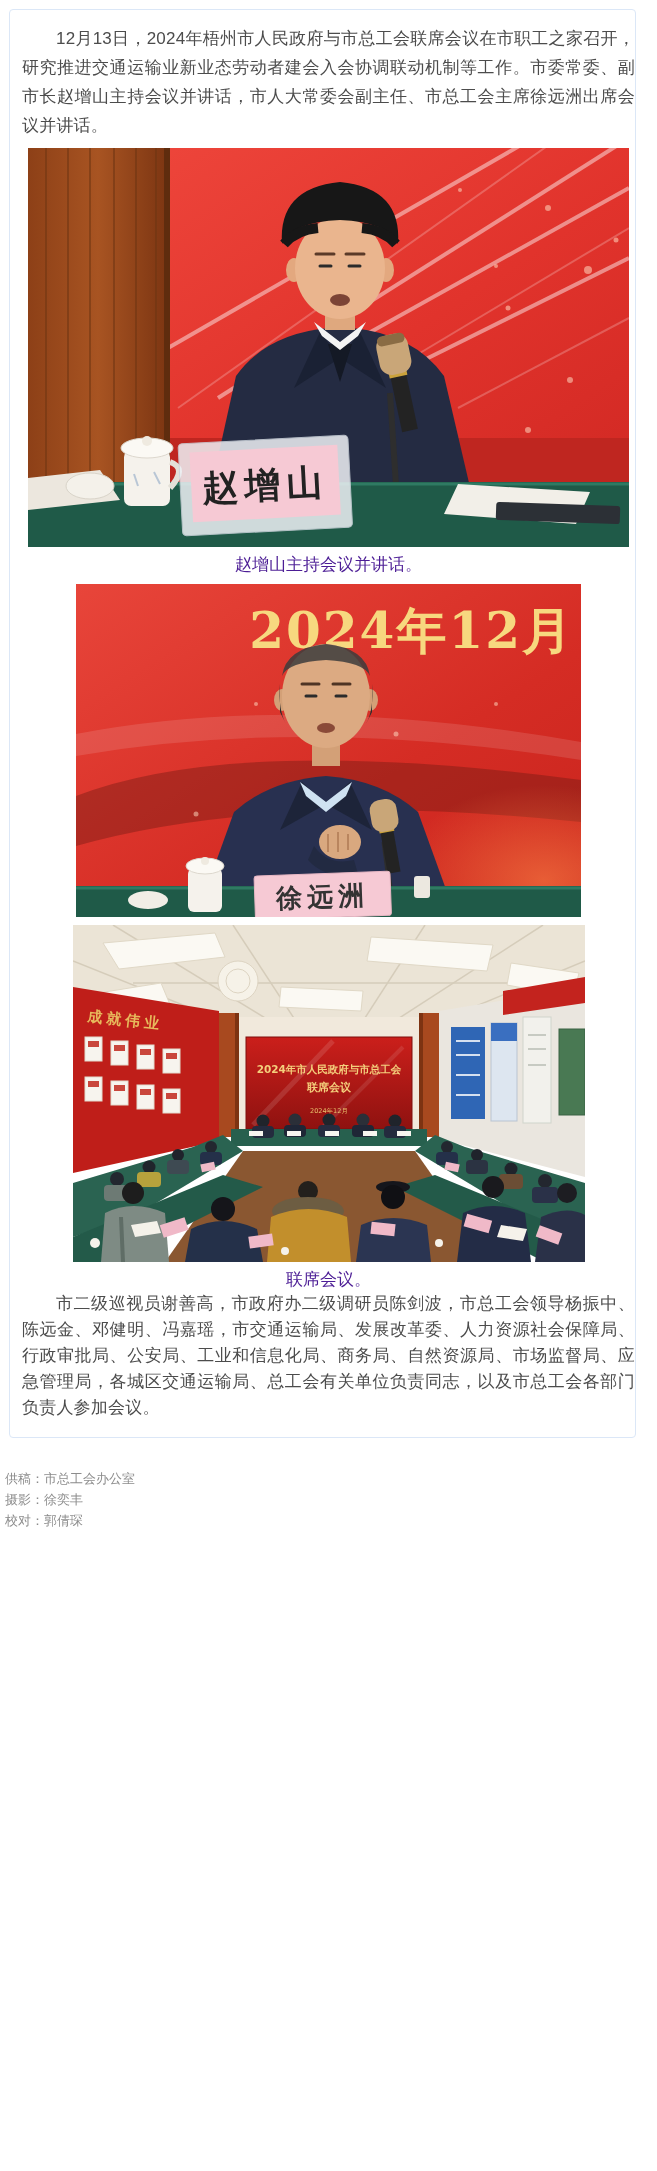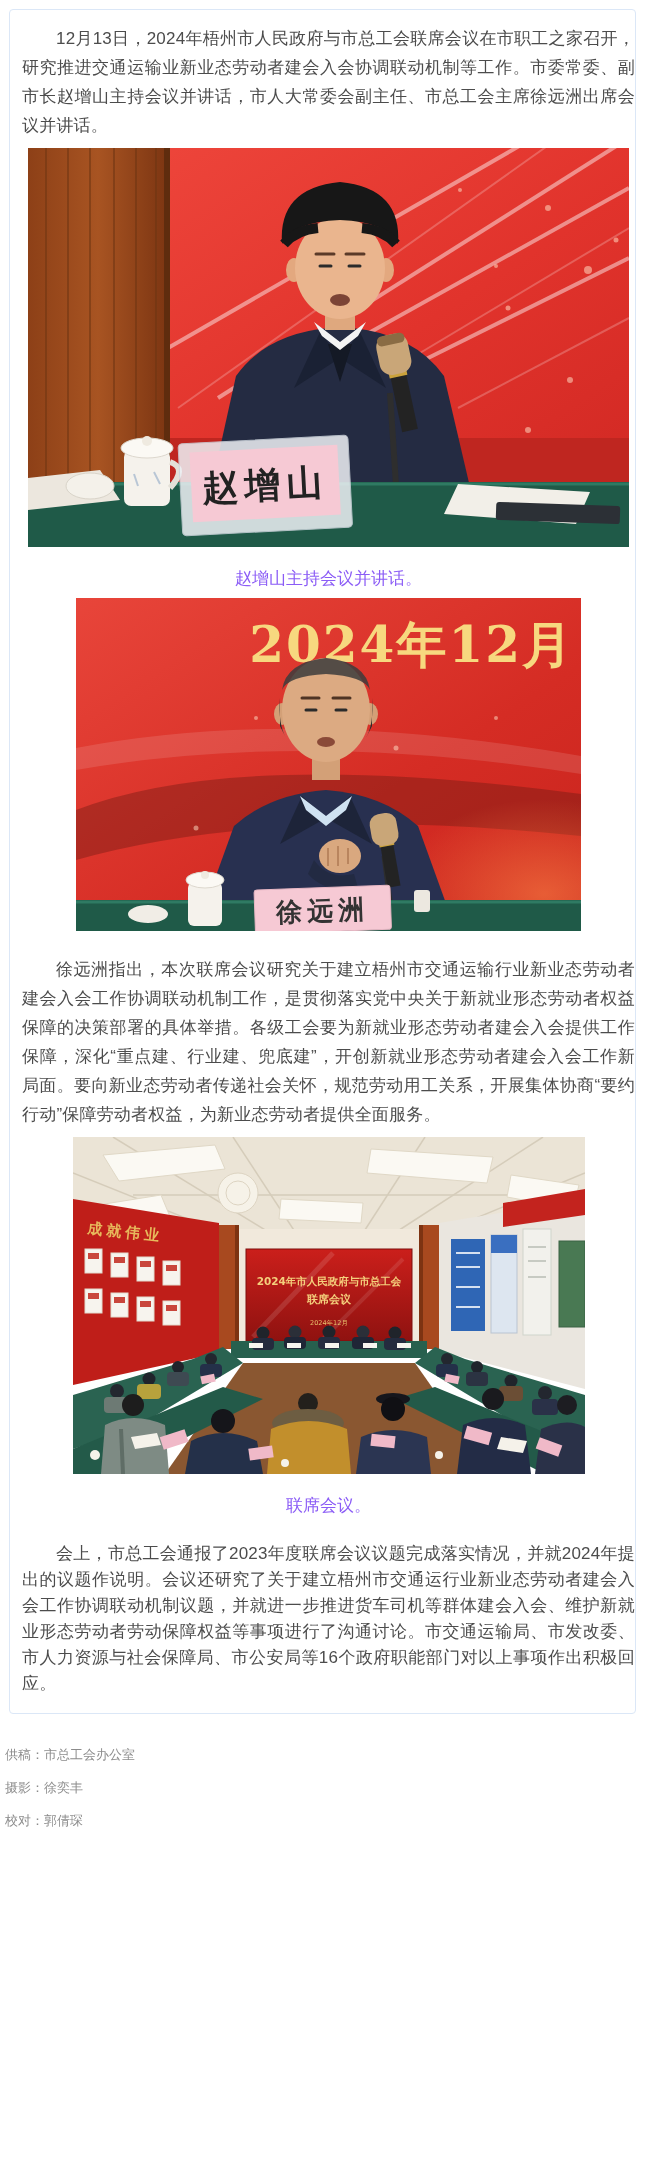--- a/index.html
+++ b/index.html
@@ -24,32 +24,32 @@
     text-indent:2em;
     margin:24px 0 0 0;
     letter-spacing:0.2px;
   }
   .para.first{margin-top:2px;}
   .para.tight{line-height:26px;margin-top:24px;}
   .para.tight2{line-height:26px;margin-top:0;}
   figure{margin:8px auto 0 auto;display:block;padding:0;}
   figure svg{display:block;}
   .fig-caption{
-    margin-top:20px;
+    margin-top:6px;
     text-align:center;
     font-size:17px;
-    color:#8b5cf6;
+    color:#4c1d95;
   }
   .credits{
     margin:30px 0 0 5px;
     font-size:13px;
     line-height:21px;
     color:#8c8c8c;
   }
-  .credits div{white-space:pre;margin-top:12px;}
+  .credits div{white-space:pre;}
 </style>
 </head>
 <body>
 
 <div class="card">
 
   <p class="para first">12月13日，2024年梧州市人民政府与市总工会联席会议在市职工之家召开，研究推进交通运输业新业态劳动者建会入会协调联动机制等工作。市委常委、副市长赵增山主持会议并讲话，市人大常委会副主任、市总工会主席徐远洲出席会议并讲话。</p>
 
   <figure style="width:601px;">
     <svg width="601" height="399" viewBox="0 0 601 399">
@@ -225,21 +225,20 @@
       </g>
       <ellipse cx="72" cy="316" rx="20" ry="9" fill="#f1ede6"></ellipse>
       <g transform="translate(178,292) rotate(-2)">
         <rect x="0" y="0" width="136" height="44" rx="3" fill="#f6c9d4" stroke="#e7b7c4"></rect>
         <text x="68" y="32" text-anchor="middle" font-size="26" font-weight="bold" fill="#333333" letter-spacing="5" font-family="'DejaVu Sans',sans-serif">徐远洲</text>
       </g>
       <rect x="338" y="292" width="16" height="22" rx="3" fill="#ece8e0"></rect>
     </svg>
   </figure>
 
-  <p class="para">徐远洲指出，本次联席会议研究关于建立梧州市交通运输行业新业态劳动者建会入会工作协调联动机制工作，是贯彻落实党中央关于新就业形态劳动者权益保障的决策部署的具体举措。各级工会要为新就业形态劳动者建会入会提供工作保障，深化“重点建、行业建、兜底建”，开创新就业形态劳动者建会入会工作新局面。要向新业态劳动者传递社会关怀，规范劳动用工关系，开展集体协商“要约行动”保障劳动者权益，为新业态劳动者提供全面服务。</p>
 
   <figure style="width:512px;">
     <svg width="512" height="337" viewBox="0 0 512 337">
       <defs>
         <linearGradient id="red3" x1="0" y1="0" x2="0" y2="1">
           <stop offset="0" stop-color="#cb1f1b"></stop>
             <stop offset="1" stop-color="#8f1210"></stop>
         </linearGradient>
       </defs>
       <rect x="0" y="0" width="512" height="140" fill="#ebe4d6"></rect>
@@ -397,21 +396,21 @@
         <circle cx="22" cy="318" r="5"></circle>
           <circle cx="212" cy="326" r="4"></circle>
           <circle cx="366" cy="318" r="4"></circle>
         <polygon points="58,300 84,296 88,308 62,312"></polygon>
         <polygon points="428,300 454,304 450,316 424,312"></polygon>
       </g>
     </svg>
   </figure>
   <div class="fig-caption">联席会议。</div>
 
-  <p class="para tight">会上，市总工会通报了2023年度联席会议议题完成落实情况，并就2024年提出的议题作说明。会议还研究了关于建立梧州市交通运行业新业态劳动者建会入会工作协调联动机制议题，并就进一步推进货车司机等群体建会入会、维护新就业形态劳动者劳动保障权益等事项进行了沟通讨论。市交通运输局、市发改委、市人力资源与社会保障局、市公安局等16个政府职能部门对以上事项作出积极回应。</p>
+  <p class="para tight2">市二级巡视员谢善高，市政府办二级调研员陈剑波，市总工会领导杨振中、陈远金、邓健明、冯嘉瑶，市交通运输局、发展改革委、人力资源社会保障局、行政审批局、公安局、工业和信息化局、商务局、自然资源局、市场监督局、应急管理局，各城区交通运输局、总工会有关单位负责同志，以及市总工会各部门负责人参加会议。</p>
 
 </div>
 
 <div class="credits">
   <div>供稿：市总工会办公室</div>
   <div>摄影：徐奕丰</div>
   <div>校对：郭倩琛</div>
 
 </div>
 

